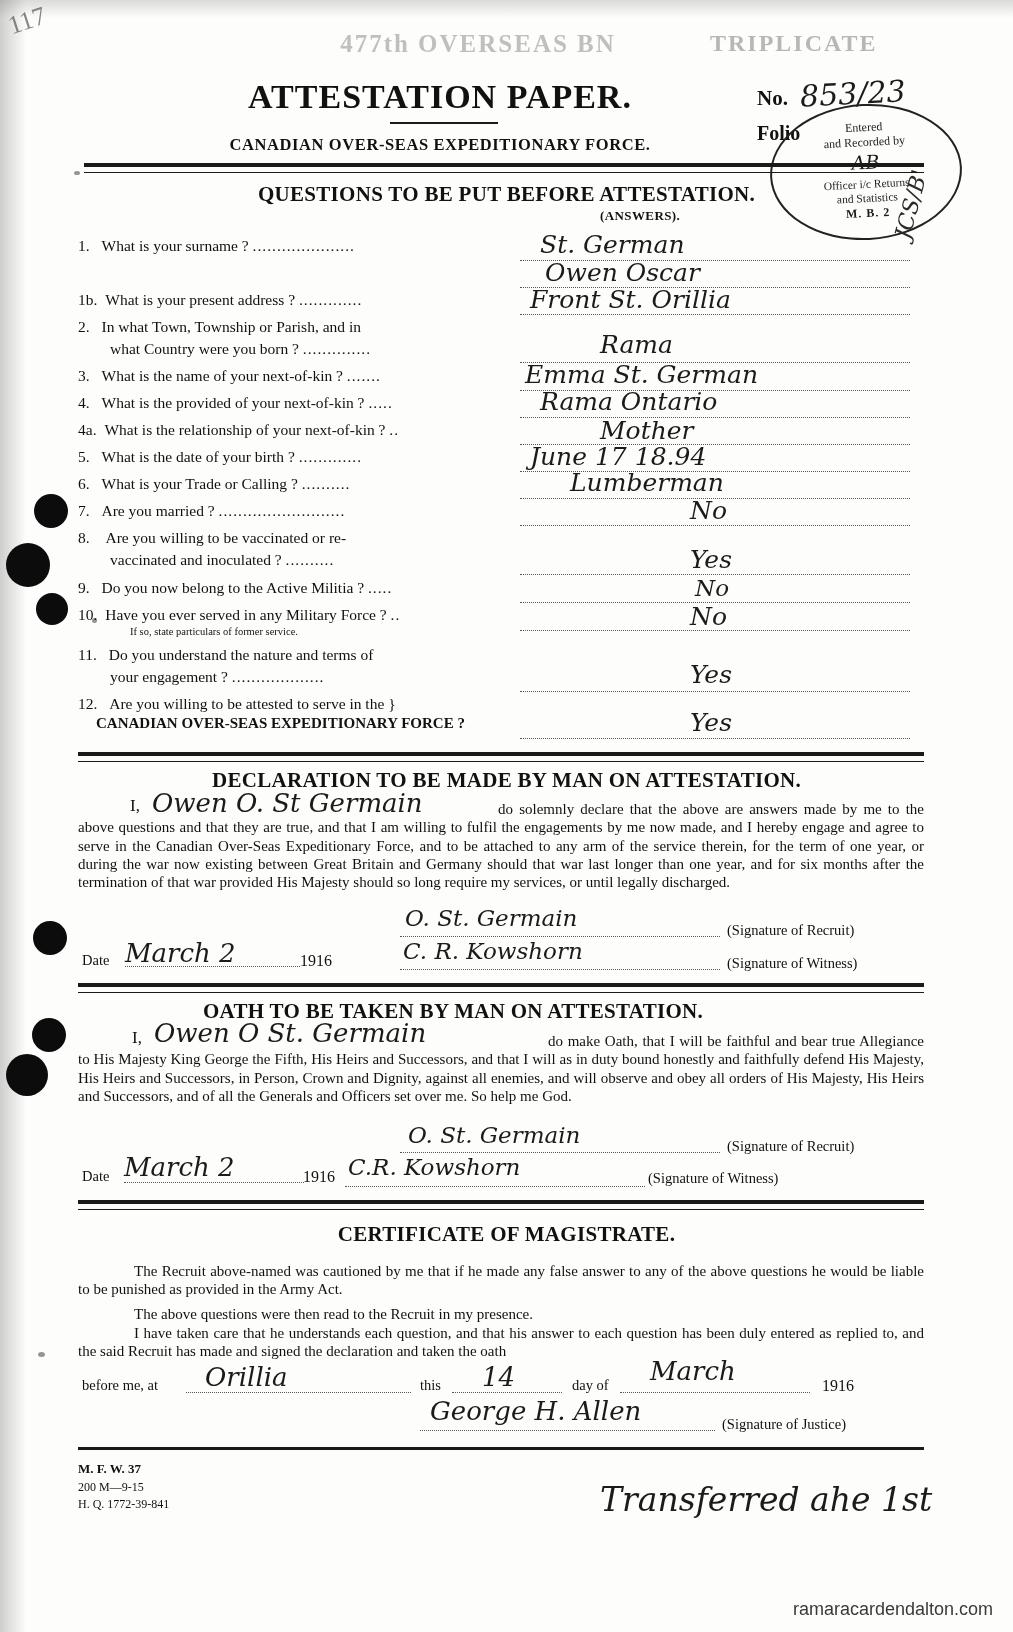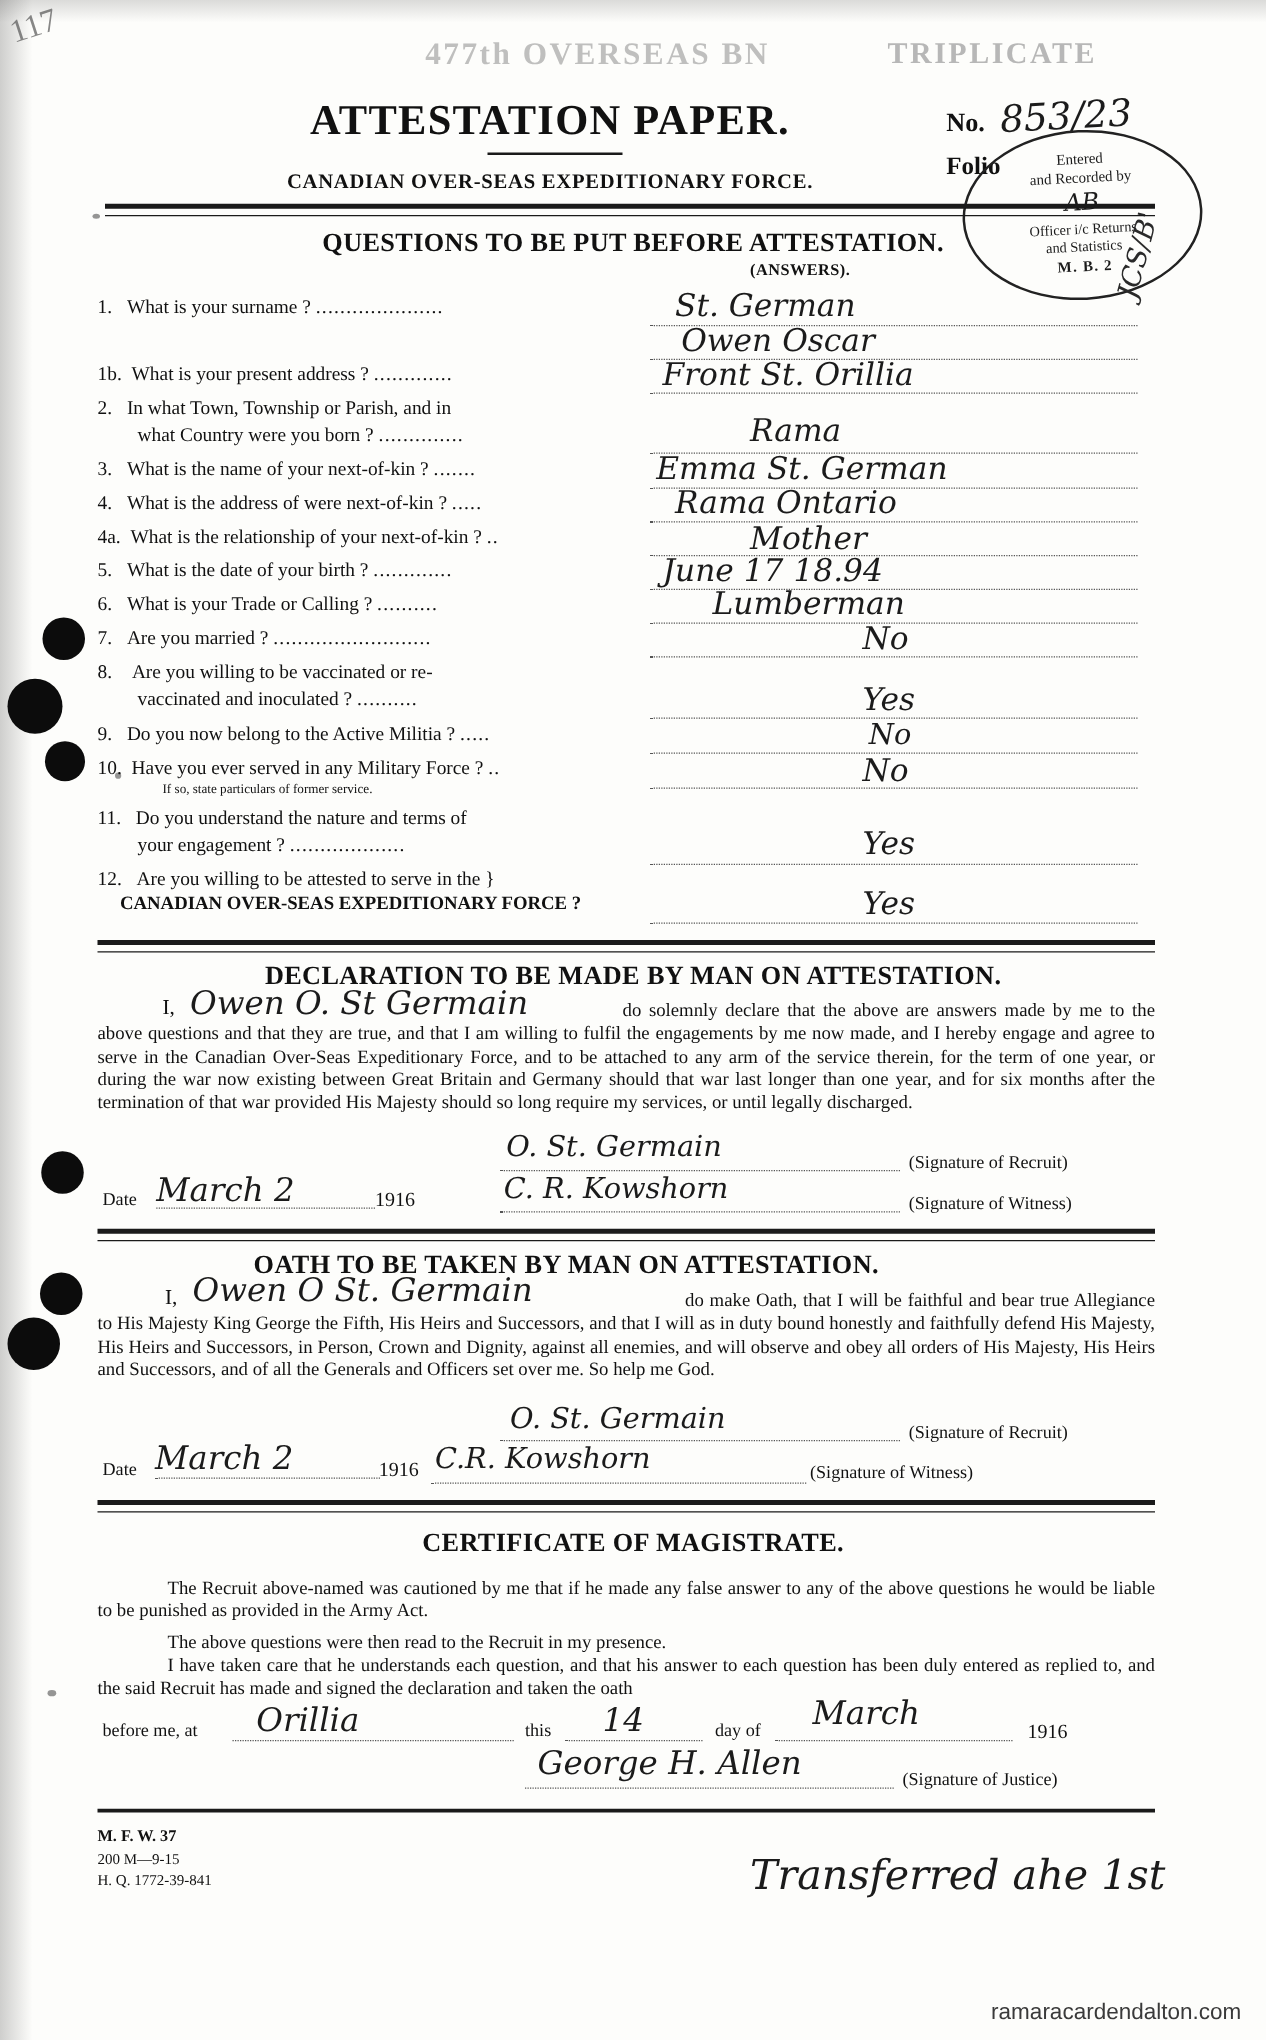--- a/index.html
+++ b/index.html
@@ -327,21 +327,21 @@
   <div class="q" style="left:78px; top:366px; width:450px;">
     <span>3.</span>
     <span style="margin-left:8px;">What is the name of your next-of-kin ?</span>
     <span class="dots">.......</span>
   </div>
   <div class="ansline" style="left:520px; top:390px; width:390px;"></div>
   <div class="ans" style="left:525px; top:360px;">Emma St. German</div>
 
   <div class="q" style="left:78px; top:393px; width:450px;">
     <span>4.</span>
-    <span style="margin-left:8px;">What is the address of were next-of-kin ?</span>
+    <span style="margin-left:8px;">What is the provided of your next-of-kin ?</span>
     <span class="dots">.....</span>
   </div>
   <div class="ansline" style="left:520px; top:417px; width:390px;"></div>
   <div class="ans" style="left:540px; top:387px;">Rama Ontario</div>
 
   <div class="q" style="left:78px; top:420px; width:460px;">
     <span>4a.</span>
     <span style="margin-left:4px;">What is the relationship of your next-of-kin ?</span>
     <span class="dots">..</span>
   </div>

